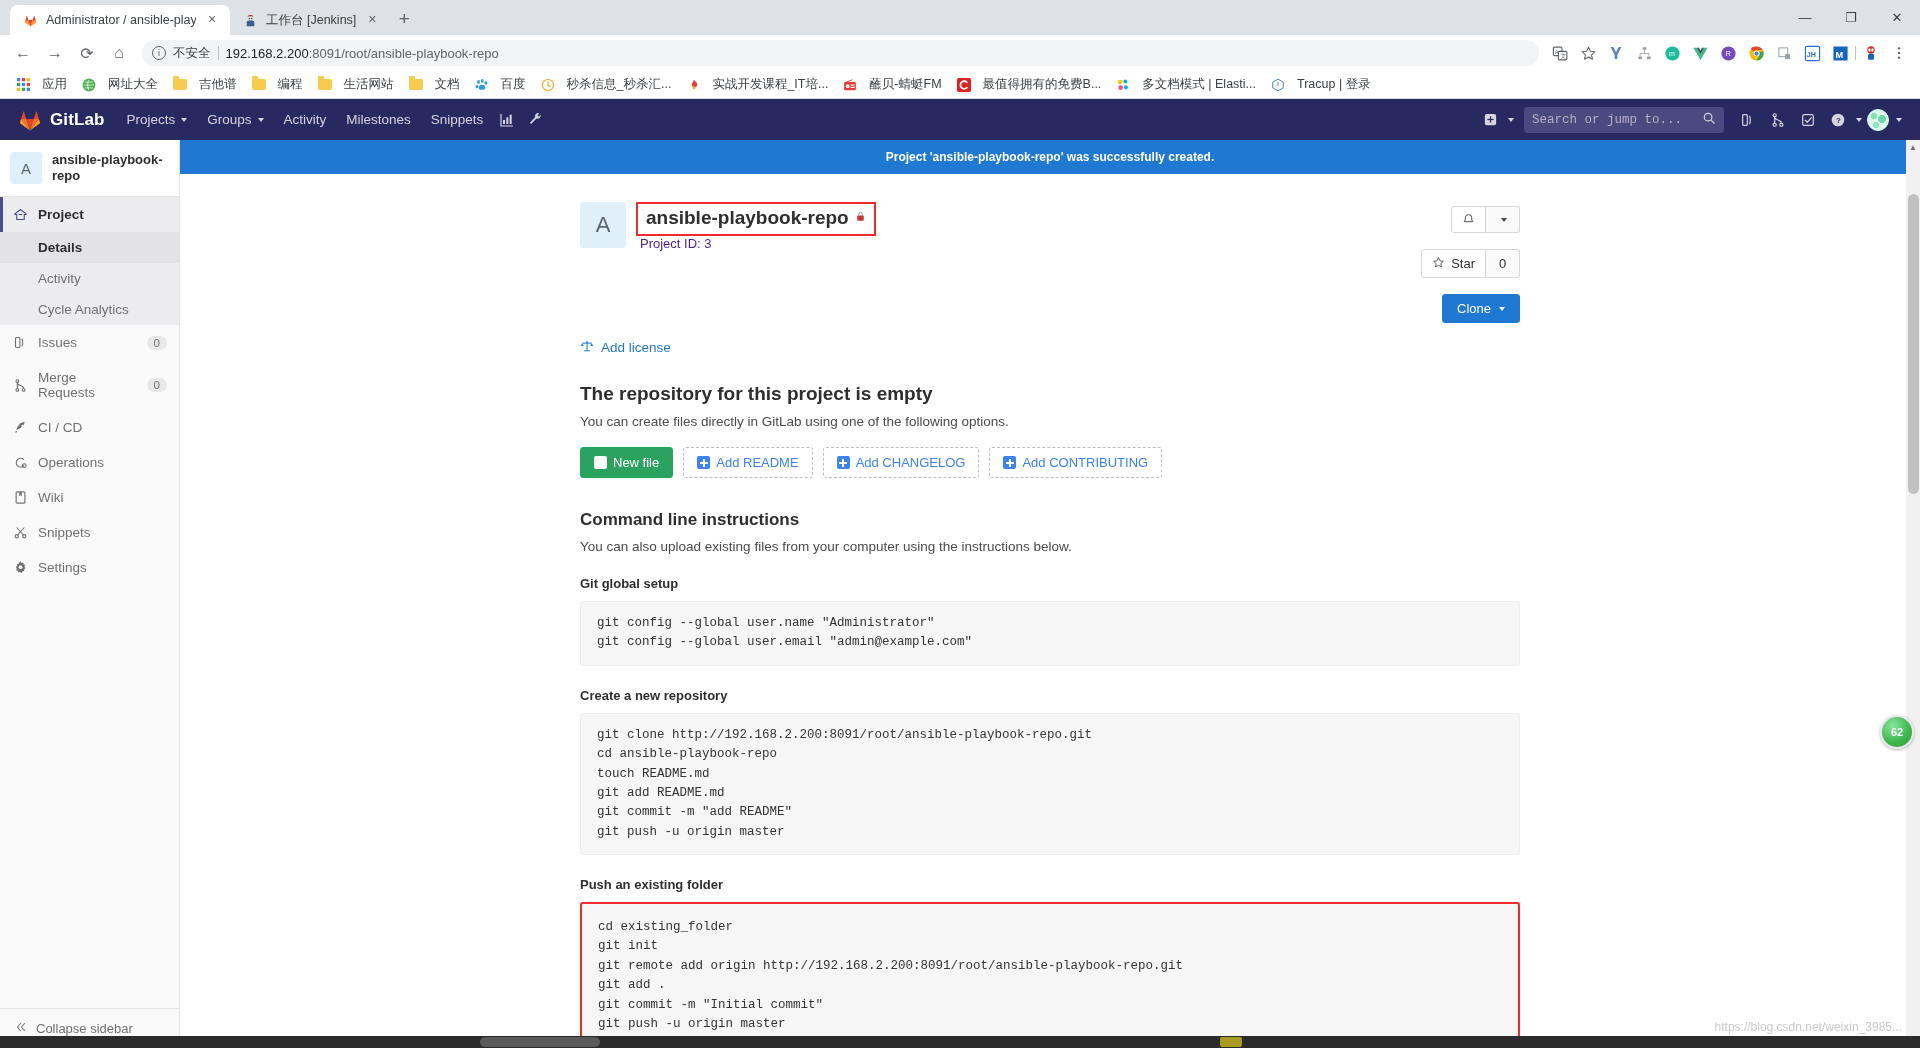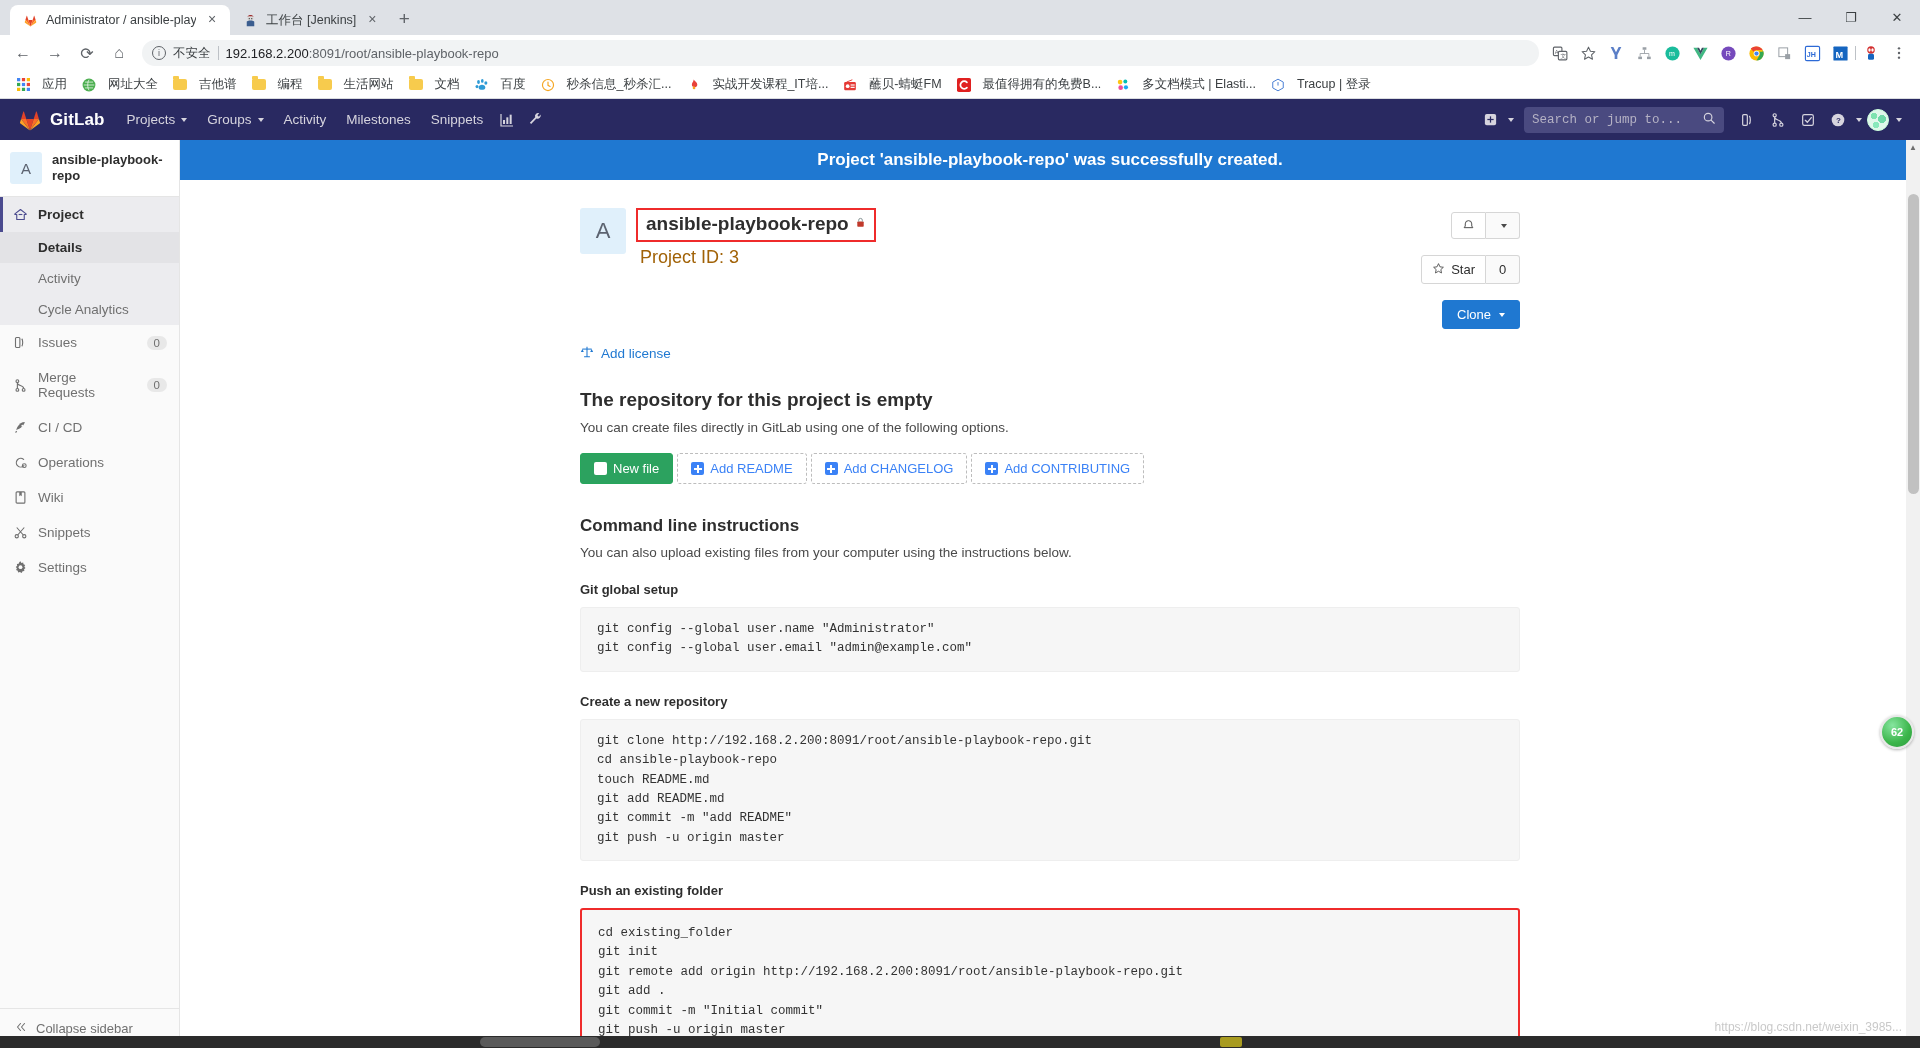--- a/index.html
+++ b/index.html
@@ -116,55 +116,55 @@
   .side-sub.current { color:#2e2e2e; font-weight:600; background:#e3e3e6;}
   .side-badge { background:#e8e8e8; color:#707070; font-size:11.5px; border-radius:8px; padding:1px 7px;}
   .side-bottom {
     margin-top:auto; border-top:1px solid #e5e5e5; padding: 12px 14px; display:flex; align-items:center;
     gap:8px; color:#707070; font-size:13px; background:#fafafa;
   }
 
   
   .main { flex:1 1 auto; position:relative; overflow:hidden; background:#fff; }
   .flash {
-    background:#1f78d1; color:#fff; text-align:center; font-size:17px; font-weight:600;
+    background:#1f78d1; color:#fff; text-align:center; font-size:12px; font-weight:600;
     padding: 10px 0; margin-left:0px;
   }
   .content { padding: 28px 0 0 0; }
   .inner { max-width: 980px; margin: 0 auto; padding: 0 20px; }
 
   .proj-head { display:flex; align-items:flex-start; gap:14px; }
   .proj-avatar {
     width:46px;height:46px;flex:0 0 46px;background:#e0f0fb;border-radius:3px;
     display:flex;align-items:center;justify-content:center;color:#5c6370;font-size:22px;font-weight:400;
   }
   .proj-meta { flex:1 1 auto; }
   .proj-title-box {
     display:inline-flex;align-items:center;gap:6px; border:2px solid #ef2b2b; padding: 3px 8px 5px 8px;
     margin-left:-4px;
   }
   .proj-title { font-size:19px; font-weight:700; color:#2e2e2e; }
-  .proj-id { font-size:18px; color:#a16207; margin-top:5px; }
+  .proj-id { font-size:13px; color:#4c1d95; }
   .proj-actions { display:flex; align-items:flex-end; gap:16px; padding-top:4px;flex-direction:column; }
   .btn {
     border:1px solid #d6d6d6; background:#fff; border-radius:3px; font-size:13px; color:#2e2e2e;
     padding: 6px 10px; display:inline-flex; align-items:center; gap:6px; line-height:1;
   }
   .btn-group { display:flex; align-items:stretch; }
   .btn-group .btn:first-child{border-radius:3px 0 0 3px;}
   .btn-group .btn:last-child{border-radius:0 3px 3px 0;border-left:0;background:#fafafa;min-width:34px;justify-content:center;}
   .btn-primary { background:#1f78d1; border-color:#1f78d1; color:#fff; padding: 7px 14px; font-size:13px;}
   .btn-success { background:#2ca25f; border-color:#26a65b; color:#fff; }
   .btn-dashed { border:1px dashed #bdbdbd; color:#3b82f6; background:#fff; }
 
   .add-license { margin-top:16px; display:inline-flex; align-items:center; gap:7px; color:#1f78d1; font-size:13.5px; }
 
   .h2 { font-size:19px; font-weight:600; color:#2e2e2e; margin-top: 26px; }
   .p { font-size:13.5px; color:#4a4a4a; margin-top:9px; }
-  .btnrow { display:flex; gap:4px; margin-top:18px; flex-wrap:wrap;align-items:flex-end; }
+  .btnrow { display:flex; gap:10px; margin-top:18px; flex-wrap:wrap;align-items:flex-end; }
   .btnrow .btn { padding: 8px 13px; font-size:13px; }
 
   .h3 { font-size:17px; font-weight:600; color:#2e2e2e; margin-top:32px; }
   .h5 { font-size:13px; font-weight:700; color:#2e2e2e; margin-top:22px; }
 
   .code {
     background:#f6f6f6; border:1px solid #eee; border-radius:3px; padding: 12px 16px; margin-top:10px;
     font-family:"Liberation Mono","DejaVu Sans Mono",monospace; font-size:12.5px; color:#333; line-height:1.55;
     white-space:pre;
   }

